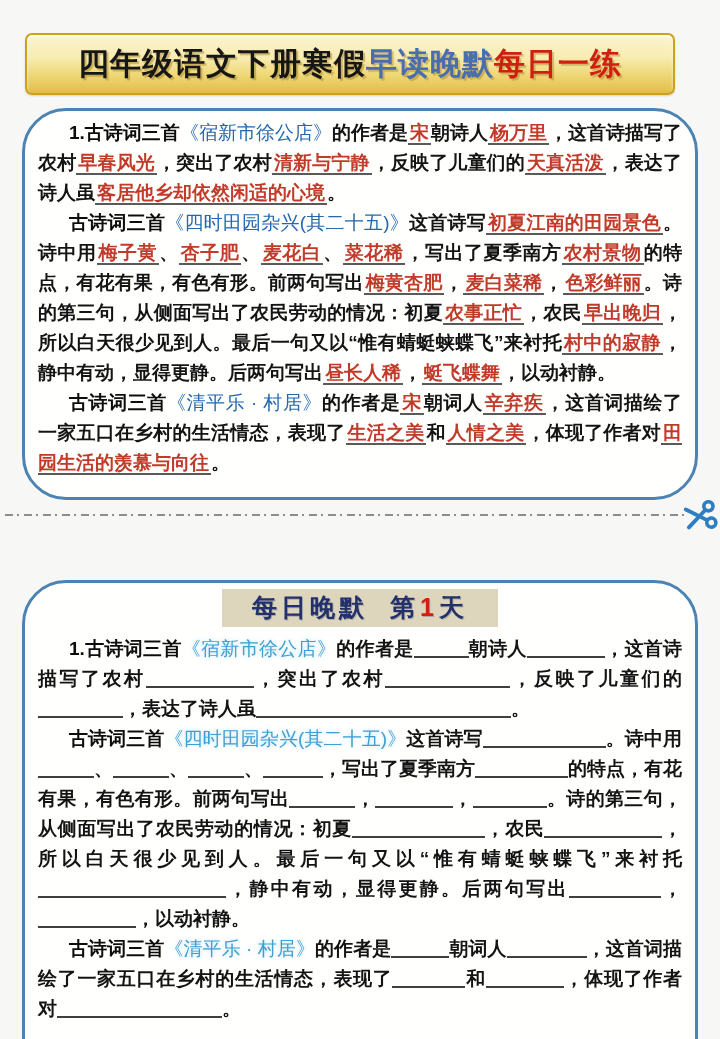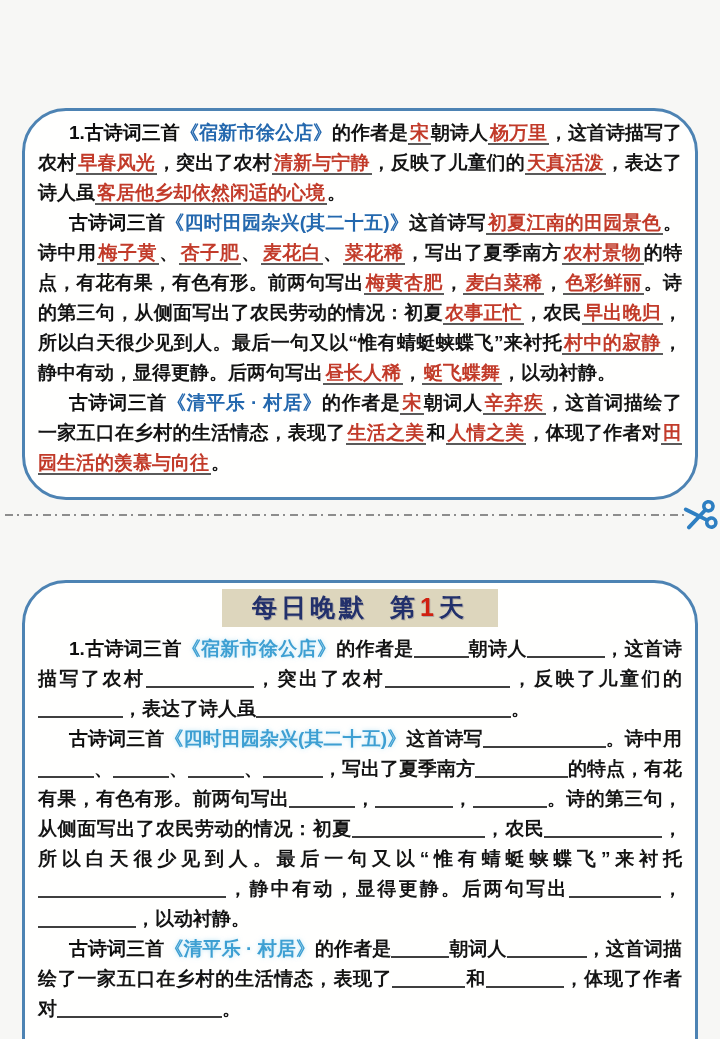--- a/index.html
+++ b/index.html
@@ -37,37 +37,42 @@
   .hdr-evening{background:#ddd6bd;}
   .h-day{margin-left:22px;}
   .day-num{color:#d02010;padding:0 1px;}
   
   .sec-body{
     padding:7px 13px 0 13px;font-size:19px;line-height:30px;color:#141414;
     text-align:justify;font-weight:600;
   }
   .para{margin:0;}
   .seg-lead{font-weight:800;color:#0d0d0d;margin-left:31px;}
-  .seg-book{color:#2468ae;font-weight:700;}
+  .seg-book{color:#2468ae;font-weight:400;}
   .box2 .seg-book{color:#3d9fd2;text-shadow:0 0 4px rgba(130,205,240,.55);}
   .seg-ans{color:#c23b2a;font-weight:700;border-bottom:2px solid #5a5a5a;padding:0 2px;}
   .seg-blank{display:inline-block;border-bottom:2px solid #3f3f3f;height:19px;vertical-align:-3px;}
   
   .cutline{position:absolute;left:0;top:496px;width:720px;height:40px;}
   .dashes{
     position:absolute;left:5px;right:32px;top:18px;height:2px;
     background:repeating-linear-gradient(90deg,#8d8d8d 0 8px,transparent 8px 12px,#8d8d8d 12px 14px,transparent 14px 19px);
   }
   .scissors{position:absolute;right:1px;top:2px;width:36px;height:36px;transform:rotate(-10deg);}
 </style>
 </head>
 <body>
 
 <div class="page">
 
+  <div class="banner">
+    <span class="b-black">四年级语文下册寒假 </span>
+    <span class="b-blue">早读晚默 </span>
+    <span class="b-red">每日一练</span>
+  </div>
 
   <section class="box box1">
     <div class="sec-body">
         <div class="para"><span class="seg-lead">1.古诗词三首</span><span class="seg-book">《宿新市徐公店》</span><span class="seg-plain">的作者是</span><span class="seg-ans">宋</span><span class="seg-plain">朝诗人</span><span class="seg-ans">杨万里</span><span class="seg-plain">，这首诗描写了农村</span><span class="seg-ans">早春风光</span><span class="seg-plain">，突出了农村</span><span class="seg-ans">清新与宁静</span><span class="seg-plain">，反映了儿童们的</span><span class="seg-ans">天真活泼</span><span class="seg-plain">，表达了诗人虽</span><span class="seg-ans">客居他乡却依然闲适的心境</span><span class="seg-plain">。</span></div>
         <div class="para"><span class="seg-lead">古诗词三首</span><span class="seg-book">《四时田园杂兴(其二十五)》</span><span class="seg-plain">这首诗写</span><span class="seg-ans">初夏江南的田园景色</span><span class="seg-plain">。诗中用</span><span class="seg-ans">梅子黄</span><span class="seg-plain">、</span><span class="seg-ans">杏子肥</span><span class="seg-plain">、</span><span class="seg-ans">麦花白</span><span class="seg-plain">、</span><span class="seg-ans">菜花稀</span><span class="seg-plain">，写出了夏季南方</span><span class="seg-ans">农村景物</span><span class="seg-plain">的特点，有花有果，有色有形。前两句写出</span><span class="seg-ans">梅黄杏肥</span><span class="seg-plain">，</span><span class="seg-ans">麦白菜稀</span><span class="seg-plain">，</span><span class="seg-ans">色彩鲜丽</span><span class="seg-plain">。诗的第三句，从侧面写出了农民劳动的情况：初夏</span><span class="seg-ans">农事正忙</span><span class="seg-plain">，农民</span><span class="seg-ans">早出晚归</span><span class="seg-plain">，所以白天很少见到人。最后一句又以“惟有蜻蜓蛱蝶飞”来衬托</span><span class="seg-ans">村中的寂静</span><span class="seg-plain">，静中有动，显得更静。后两句写出</span><span class="seg-ans">昼长人稀</span><span class="seg-plain">，</span><span class="seg-ans">蜓飞蝶舞</span><span class="seg-plain">，以动衬静。</span></div>
         <div class="para"><span class="seg-lead">古诗词三首</span><span class="seg-book">《清平乐 · 村居》</span><span class="seg-plain">的作者是</span><span class="seg-ans">宋</span><span class="seg-plain">朝词人</span><span class="seg-ans">辛弃疾</span><span class="seg-plain">，这首词描绘了一家五口在乡村的生活情态，表现了</span><span class="seg-ans">生活之美</span><span class="seg-plain">和</span><span class="seg-ans">人情之美</span><span class="seg-plain">，体现了作者对</span><span class="seg-ans">田园生活的羡慕与向往</span><span class="seg-plain">。</span></div>
       </div>
   </section>
 
   <div class="cutline">

